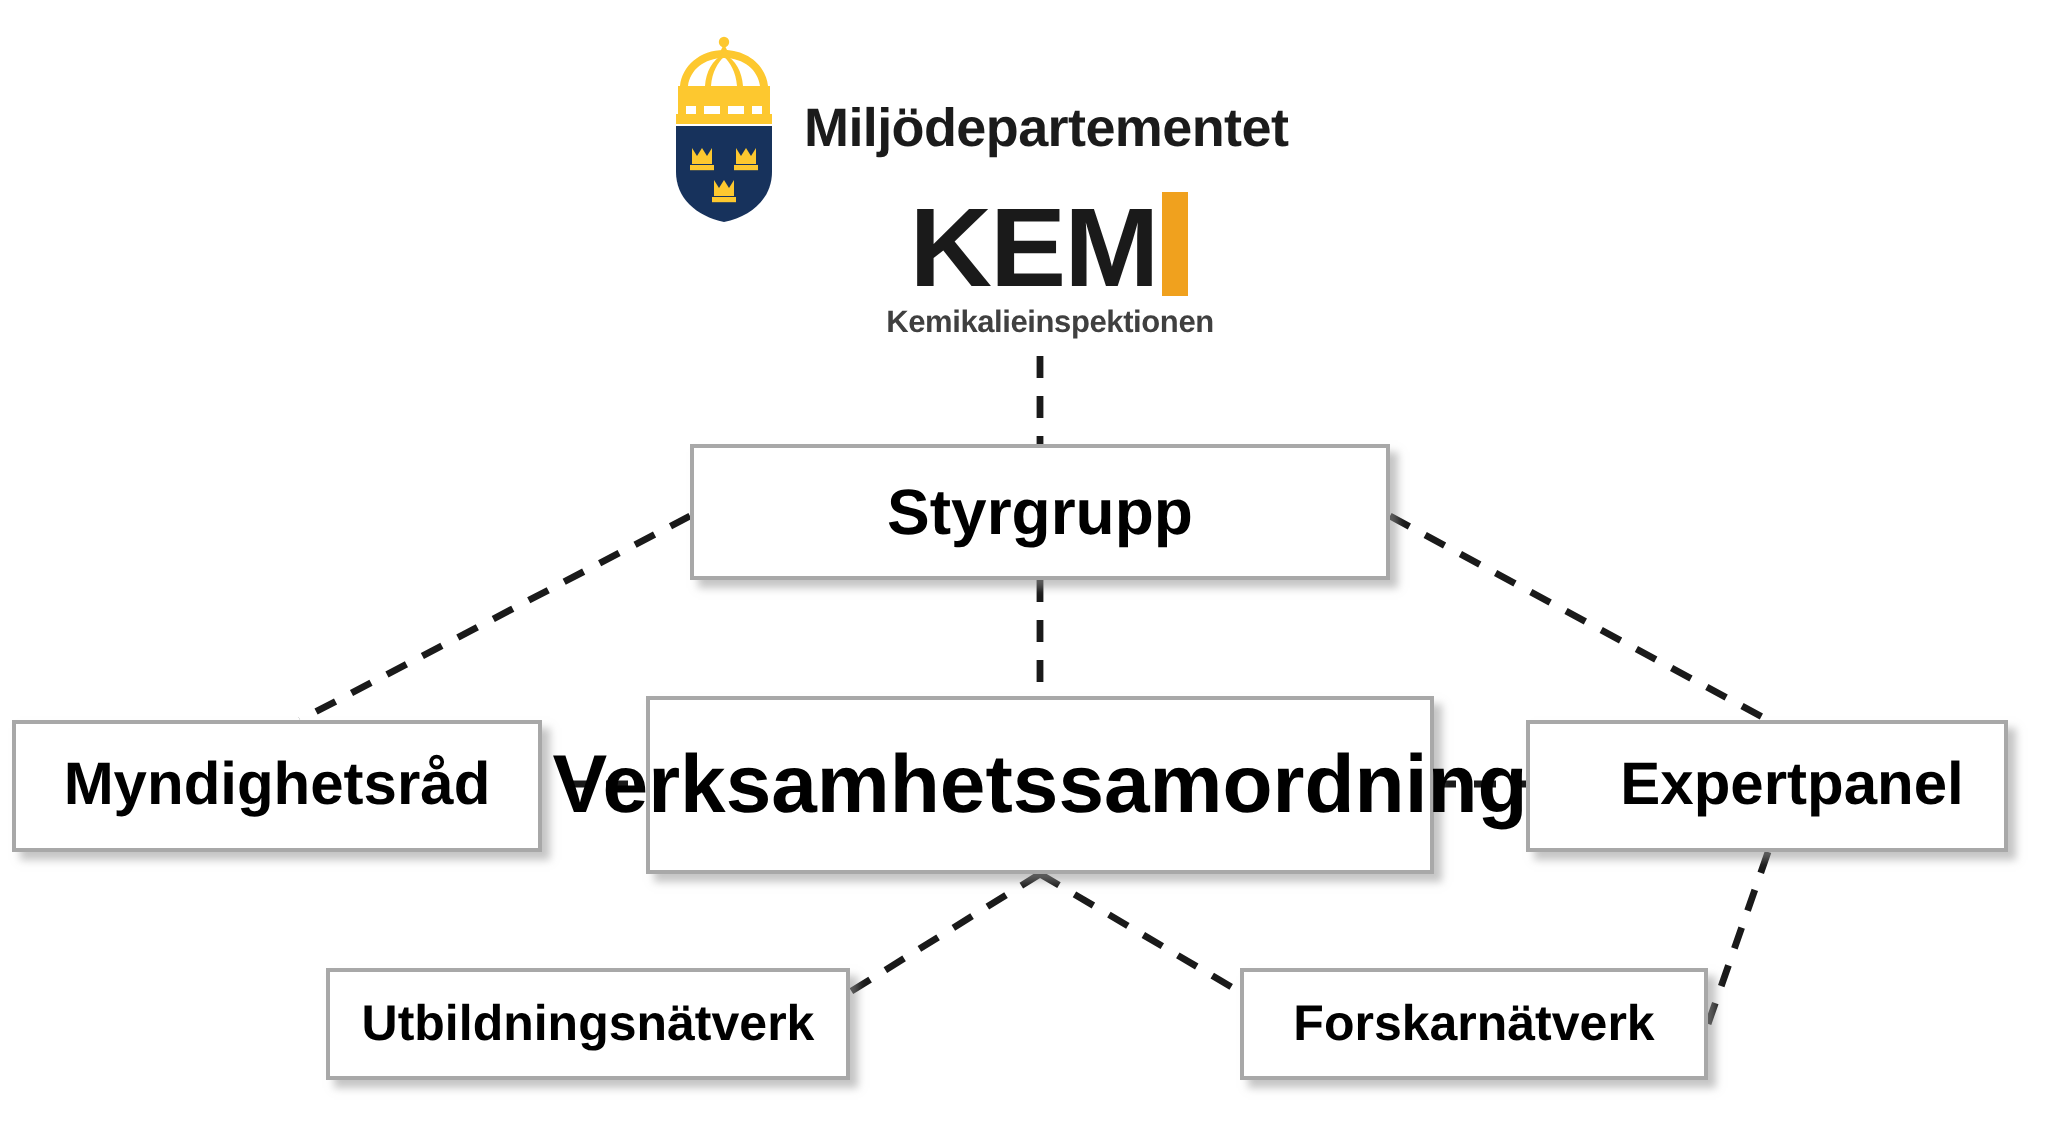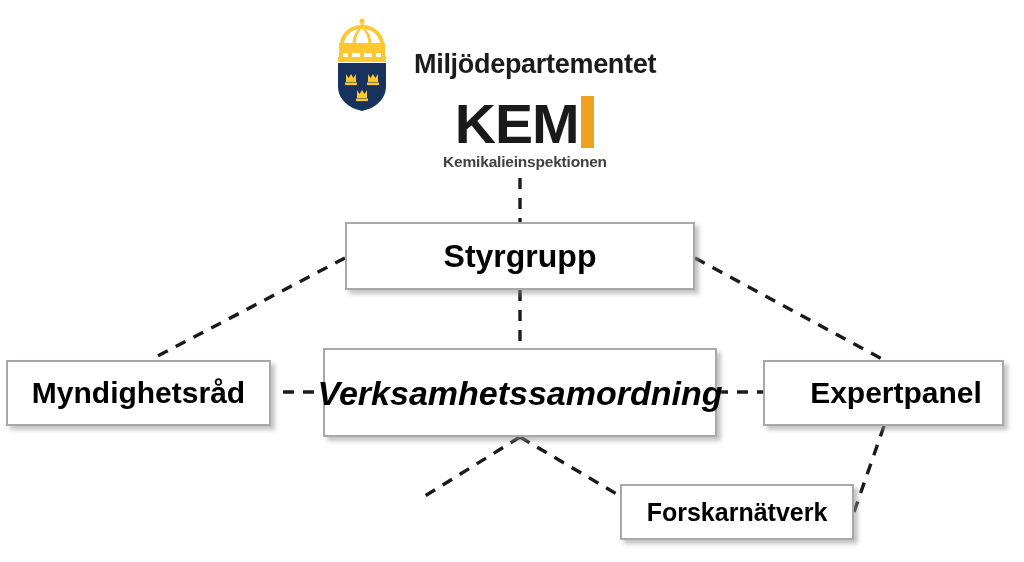--- a/index.html
+++ b/index.html
@@ -34,21 +34,21 @@
   
   .header-block {
     position: absolute;
     z-index: 3;
   }
   #emblem-row {
     left: 330px;
     top: 16px;
     display: flex;
     align-items: center;
-    gap: 20px;
+    gap: 8px;
   }
   #ministry-name {
     font-size: 27px;
     font-weight: bold;
     color: #1b1b1b;
     letter-spacing: -0.3px;
     white-space: nowrap;
   }
   .emblem-svg { display: block; }
 
@@ -110,21 +110,21 @@
 
   #node-styrgrupp      { left: 345px; top: 222px; width: 350px; height: 68px; }
   #node-myndighetsrad  { left: 6px;  top: 360px; width: 265px; height: 66px; }
   #node-verksamhet     { left: 323px; top: 348px; width: 394px; height: 89px; }
   #node-expertpanel    { left: 763px; top: 360px; width: 241px; height: 66px; padding-left: 25px; }
   #node-utbildning     { left: 163px; top: 484px; width: 262px; height: 56px; }
   #node-forskar        { left: 620px; top: 484px; width: 234px; height: 56px; justify-content: center; }
 
   #node-styrgrupp     .node-label { font-size: 32px; }
   #node-myndighetsrad .node-label { font-size: 30px; }
-  #node-verksamhet    .node-label { font-size: 34px; font-style: italic; }
+  #node-verksamhet    .node-label { font-size: 41px; }
   #node-expertpanel   .node-label { font-size: 30px; }
   #node-utbildning    .node-label { font-size: 25px; }
   #node-forskar       .node-label { font-size: 25px; }
 </style>
 </head>
 <body>
 
 <div id="canvas">
 
   <svg id="connectors" viewBox="0 0 1024 562" width="1024" height="562" aria-hidden="true">
@@ -206,18 +206,21 @@
   </div>
 
   <div class="node" id="node-verksamhet">
     <span class="node-label">Verksamhetssamordning</span>
   </div>
 
   <div class="node" id="node-expertpanel">
     <span class="node-label">Expertpanel</span>
   </div>
 
+  <div class="node" id="node-utbildning">
+    <span class="node-label">Utbildningsnätverk</span>
+  </div>
 
   <div class="node" id="node-forskar">
     <span class="node-label">Forskarnätverk</span>
   </div>
 
 </div>
 
 </body></html>

